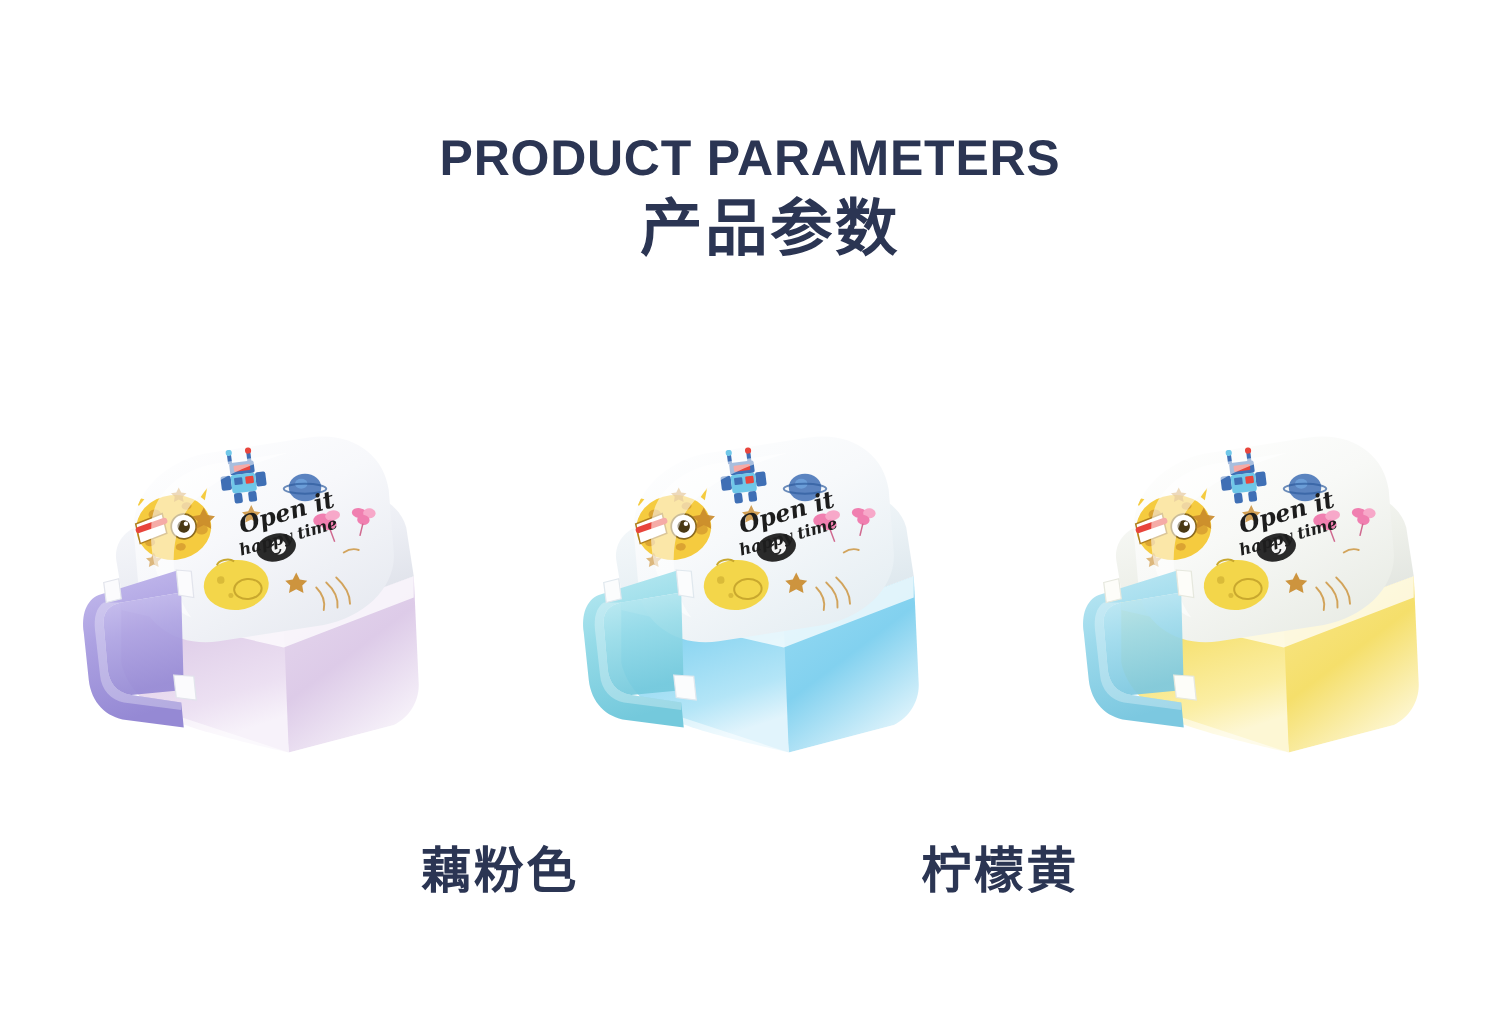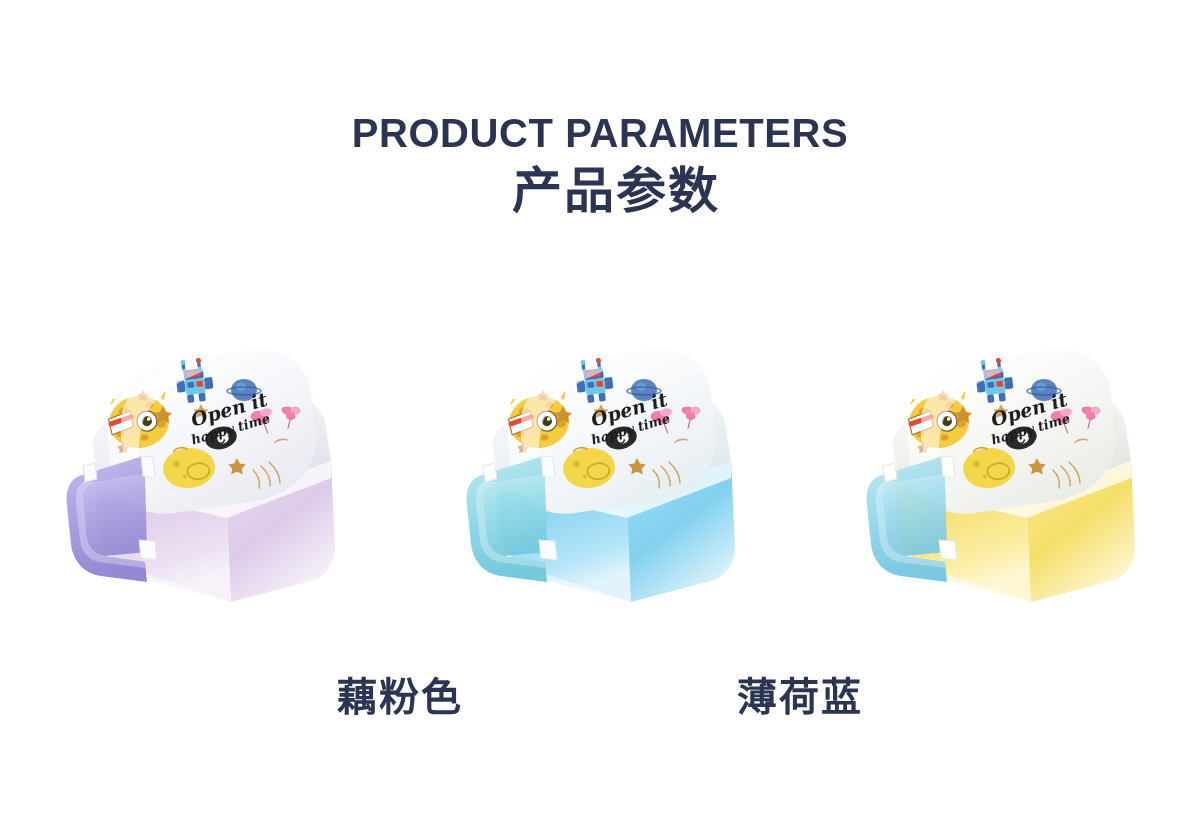--- a/index.html
+++ b/index.html
@@ -25,21 +25,21 @@
     width: 1200px;
     text-align: center;
   }
   .heading-en {
     font-family: "Liberation Sans", "DejaVu Sans", sans-serif;
     font-size: 40px;
     font-weight: 700;
     letter-spacing: 0.6px;
     color: #2b3553;
     line-height: 1.08;
-    margin: 8px;
+    margin: 2px;
     white-space: nowrap;
   }
   .heading-cn {
     font-family: "DejaVu Sans", "Liberation Sans", sans-serif;
     font-size: 50px;
     font-weight: 700;
     color: #2b3553;
     line-height: 1.12;
     margin: 6px 0 0 0;
     letter-spacing: 2px;
@@ -552,15 +552,15 @@
     </svg>
   </div>
 
 </div>
 
 <div class="caption-row">
   <div class="caption-cell">
     <span class="caption-text">藕粉色</span>
   </div>
   <div class="caption-cell">
-    <span class="caption-text">薄荷蓝</span>
+    <span class="caption-text">柠檬黄</span>
   </div>
 </div>
 
 </body></html>

